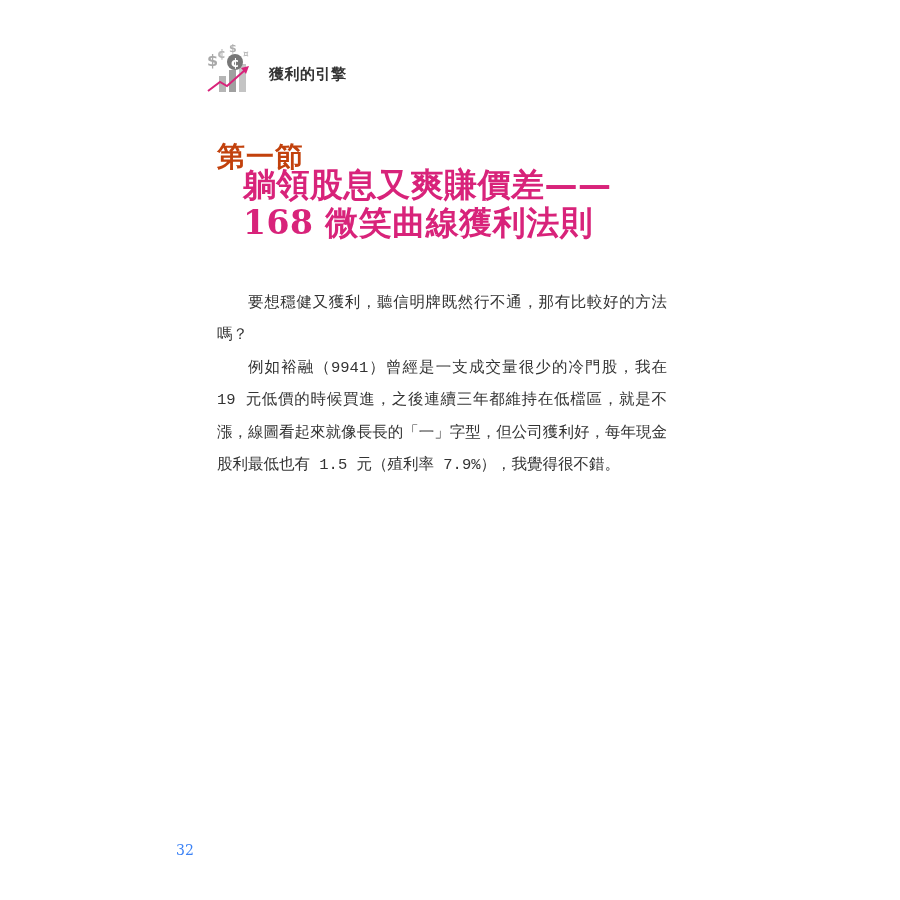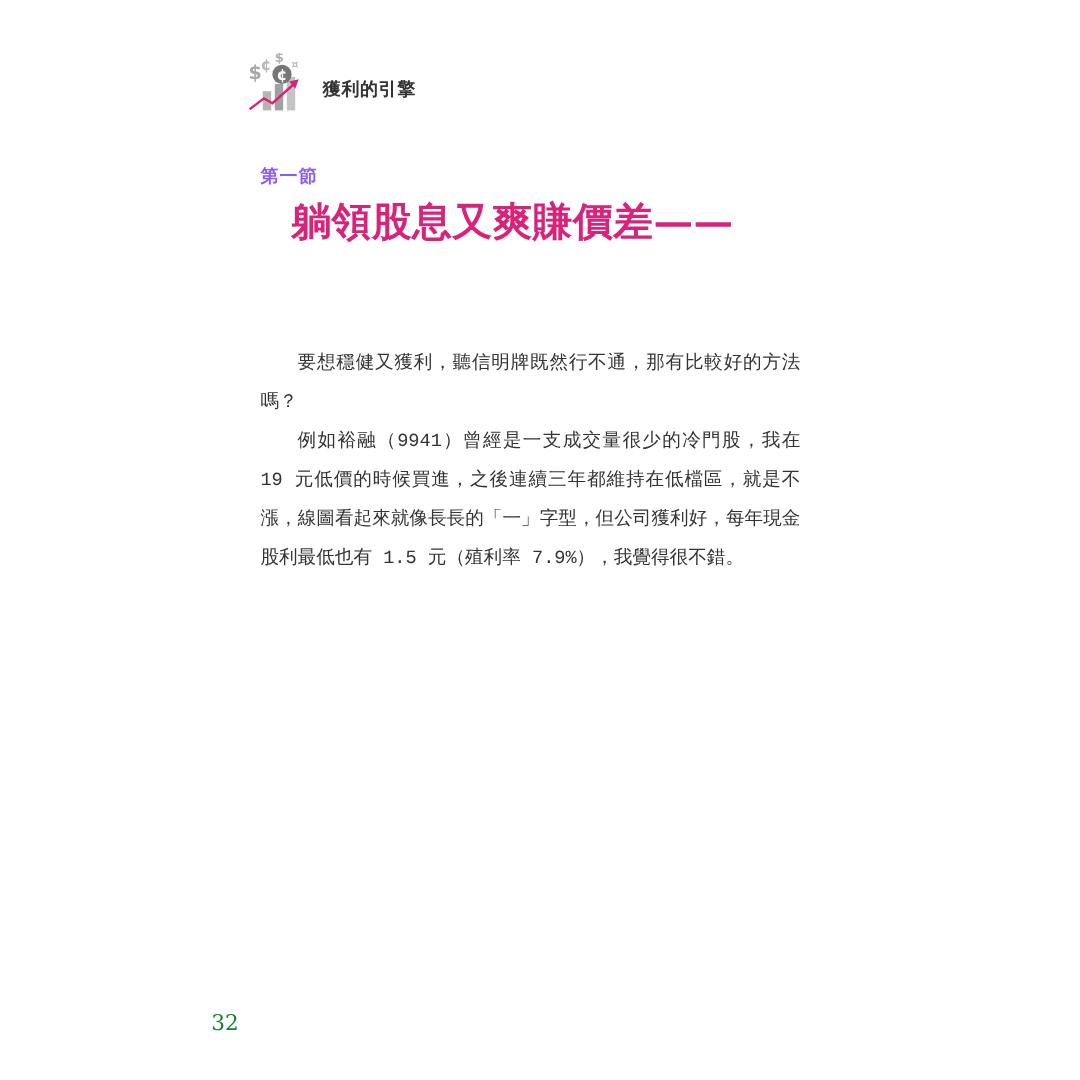--- a/index.html
+++ b/index.html
@@ -3,25 +3,25 @@
 <meta charset="utf-8">
 <style>
   html, body { margin: 0; padding: 0; }
   body {
     width: 900px; height: 900px; background: #ffffff; position: relative; overflow: hidden;
     font-family: "DejaVu Serif", "Liberation Serif", serif; color: #2a2a2a;
   }
   .header { position: absolute; left: 205px; top: 42px; height: 52px; display: flex; align-items: flex-end; }
   .logo { width: 52px; height: 50px; position: relative; }
   .running-title { font-size: 15px; font-weight: bold; color: #333; margin-left: 12px; margin-bottom: 10px; letter-spacing: 0.5px; }
-  .section-label { position: absolute; left: 217px; top: 138px; font-family: Liberation Serif, serif; font-size: 15px; font-weight: bold; color: #8b5cf6; letter-spacing: 1px; }
+  .section-label { position: absolute; left: 217px; top: 138px; font-family: Liberation Serif, serif; font-size: 28px; font-weight: bold; color: #c2410c; letter-spacing: 1px; }
   .chapter-title { position: absolute; left: 215px; top: 166px; font-size: 33px; font-weight: bold; color: #d8237a; line-height: 38px; letter-spacing: 0.5px; margin-left: 28px; }
   .body-text { position: absolute; left: 217px; top: 287px; width: 450px; font-size: 15.5px; line-height: 32.4px; color: #333; text-align: justify; font-family: Liberation Mono, monospace; }
   .body-text p { margin: 0; text-indent: 2em; }
-  .page-number { position: absolute; left: 176px; top: 842px; font-size: 18px; color: #15803d; }
+  .page-number { position: absolute; left: 176px; top: 842px; font-size: 14px; color: #3b82f6; }
 </style>
 </head>
 <body>
 
 <div class="header">
   <div class="logo">
     <svg width="52" height="50" viewBox="0 0 52 50">
       <rect x="14" y="32" width="7" height="16" fill="#b5b5b5"></rect>
       <rect x="24" y="26" width="7" height="22" fill="#a0a0a0"></rect>
       <rect x="34" y="20" width="7" height="28" fill="#c4c4c4"></rect>
@@ -35,20 +35,21 @@
       <polygon points="44,22 36,24 41,30" fill="#d8237a"></polygon>
     </svg>
   </div>
   <div class="running-title">獲利的引擎</div>
 </div>
 
 <div class="section-label">第一節</div>
 
 <div class="chapter-title">
   <div>躺領股息又爽賺價差——</div>
+  <div>168 微笑曲線獲利法則</div>
 </div>
 
 <div class="body-text">
   <p>要想穩健又獲利，聽信明牌既然行不通，那有比較好的方法嗎？</p>
   <p>例如裕融（9941）曾經是一支成交量很少的冷門股，我在 19 元低價的時候買進，之後連續三年都維持在低檔區，就是不漲，線圖看起來就像長長的「一」字型，但公司獲利好，每年現金股利最低也有 1.5 元（殖利率 7.9%），我覺得很不錯。</p>
 </div>
 
 <div class="page-number">32</div>
 
 </body></html>

